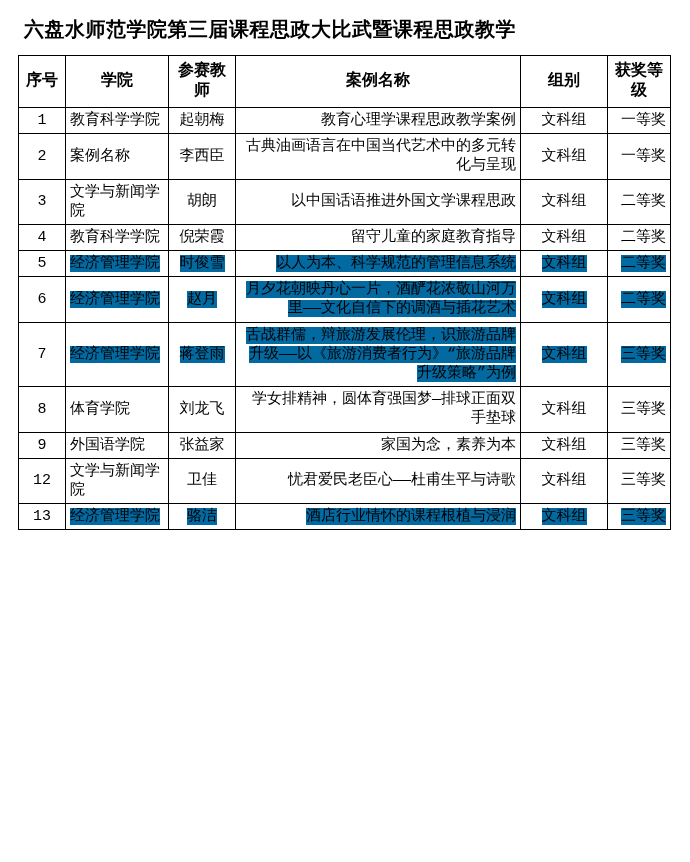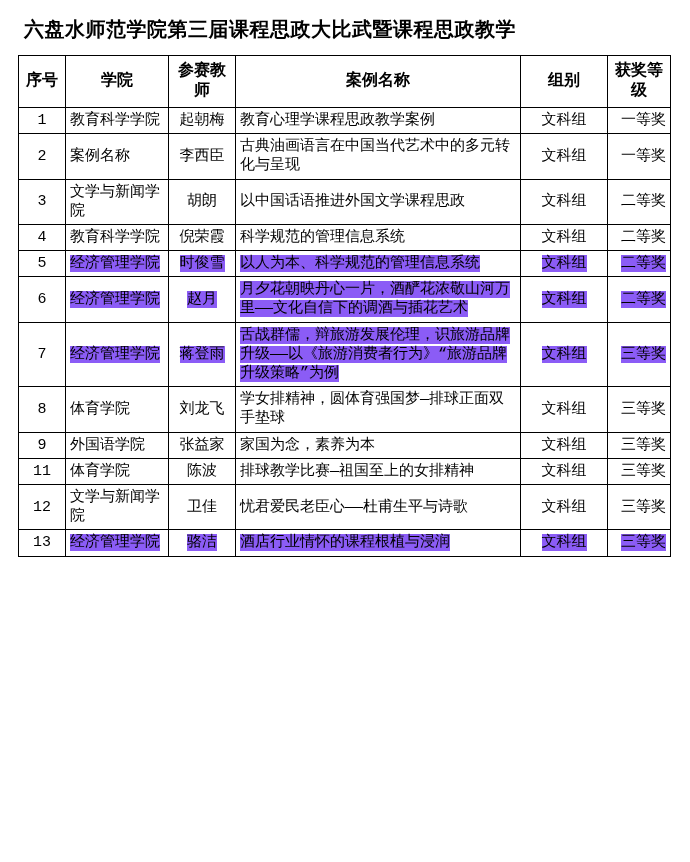--- a/index.html
+++ b/index.html
@@ -45,25 +45,25 @@
   }
   table.result-table thead th {
     font-weight: bold;
     text-align: center;
     font-size: 16px;
     padding: 5px 2px;
   }
   .c-index   { width: 42px;  text-align: center; }
   .c-college { width: 98px;  text-align: left; }
   .c-teacher { width: 62px;  text-align: center; }
-  .c-case    { width: 280px; text-align: left; padding-left: 6px; }
+  .c-case    { width: 280px; text-align: right; padding-left: 6px; }
   .c-group   { width: 82px;  text-align: center; }
   .c-award   { width: 58px;  text-align: right; }
   .hl {
-    background: #8b5cf6;
+    background: #0369a1;
   }
   .cellwrap {
     display: block;
   }
   td .cellwrap.hl {
     display: inline;
     box-decoration-break: clone;
     -webkit-box-decoration-break: clone;
   }
 </style>
@@ -152,21 +152,21 @@
           <td class="c-index">
             <span class="cellwrap">4</span>
           </td>
           <td class="c-college">
             <span class="cellwrap">教育科学学院</span>
           </td>
           <td class="c-teacher">
             <span class="cellwrap">倪荣霞</span>
           </td>
           <td class="c-case">
-            <span class="cellwrap">科学规范的管理信息系统</span>
+            <span class="cellwrap">留守儿童的家庭教育指导</span>
           </td>
           <td class="c-group">
             <span class="cellwrap">文科组</span>
           </td>
           <td class="c-award">
             <span class="cellwrap">二等奖</span>
           </td>
         </tr>
         <tr>
           <td class="c-index">
@@ -233,40 +233,20 @@
           </td>
           <td class="c-group">
             <span class="cellwrap">文科组</span>
           </td>
           <td class="c-award">
             <span class="cellwrap">三等奖</span>
           </td>
         </tr>
         <tr>
           <td class="c-index">
-            <span class="cellwrap">11</span>
-          </td>
-          <td class="c-college">
-            <span class="cellwrap">体育学院</span>
-          </td>
-          <td class="c-teacher">
-            <span class="cellwrap">陈波</span>
-          </td>
-          <td class="c-case">
-            <span class="cellwrap">排球教学比赛—祖国至上的女排精神</span>
-          </td>
-          <td class="c-group">
-            <span class="cellwrap">文科组</span>
-          </td>
-          <td class="c-award">
-            <span class="cellwrap">三等奖</span>
-          </td>
-        </tr>
-        <tr>
-          <td class="c-index">
             <span class="cellwrap">12</span>
           </td>
           <td class="c-college">
             <span class="cellwrap">文学与新闻学院</span>
           </td>
           <td class="c-teacher">
             <span class="cellwrap">卫佳</span>
           </td>
           <td class="c-case">
             <span class="cellwrap">忧君爱民老臣心——杜甫生平与诗歌</span>

